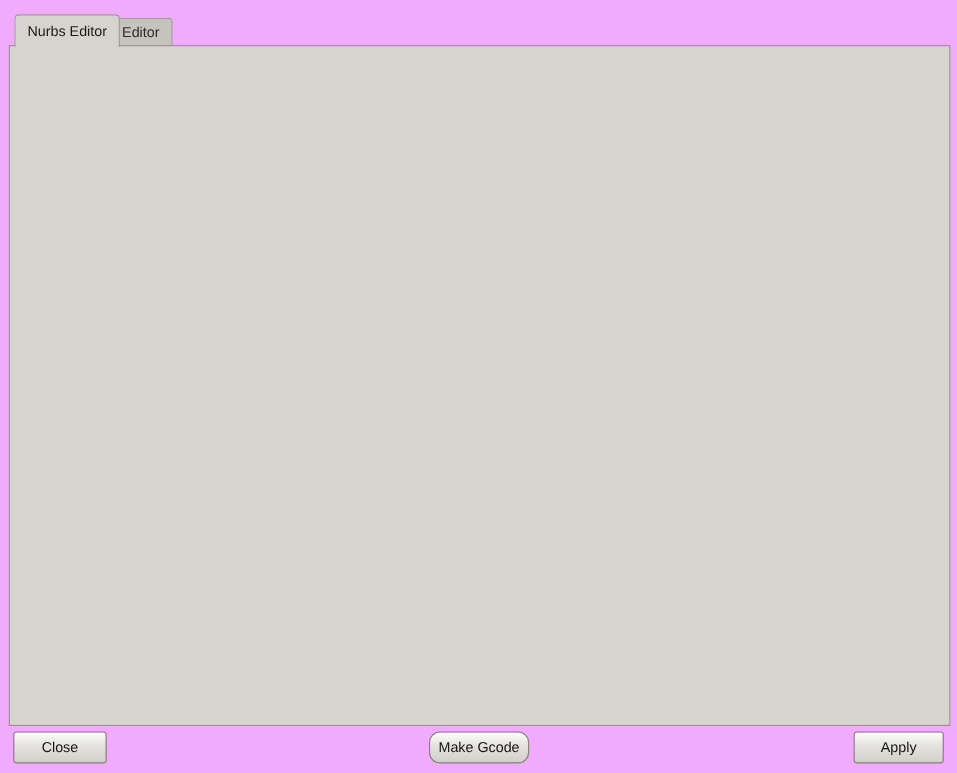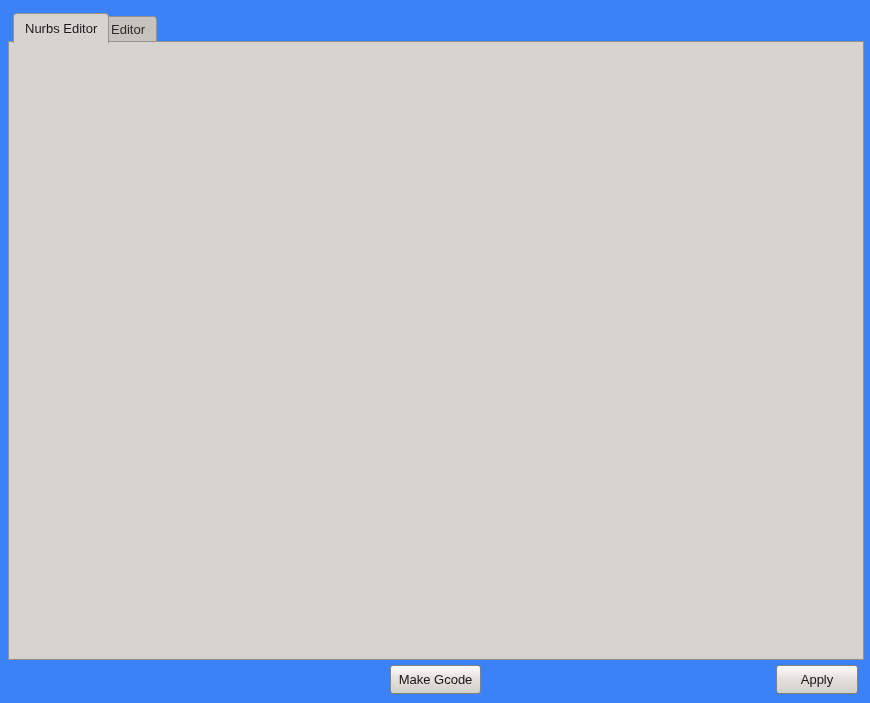--- a/index.html
+++ b/index.html
@@ -1,18 +1,18 @@
 <!DOCTYPE html>
 <html><head>
 <meta charset="utf-8">
 <style>
   html,body { margin:0; padding:0; background:#b0aeaa; }
   #app {
     position:relative; width:870px; height:703px;
-    background:#3b82f6;
+    background:#f0abfc;
     font-family:"Liberation Sans","DejaVu Sans",sans-serif;
     font-size:13px; color:#1a1a1a; overflow:hidden;
   }
   .abs { position:absolute; }
 
   
   .tab { position:absolute; display:flex; align-items:center; padding:0 11px;
          border:1px solid #96928b; border-bottom:none; border-radius:4px 4px 0 0; }
   .tab.active { left:13px; top:13px; height:29px; background:#d7d4cf; z-index:3; }
   .tab.inactive { left:99px; top:16px; height:25px; background:#c6c3be; z-index:1; color:#2b2b2b; }
@@ -523,20 +523,23 @@
     <span class="spin-btns">
       <span class="spin-b">
           <span class="arr-up"></span>
         </span>
       <span class="spin-b">
           <span class="arr-dn"></span>
         </span>
     </span>
   </div>
 
-  <div class="btn" style="left:390px; top:665px; width:89px; height:27px;">
+  <div class="btn" style="left:12px; top:665px; width:83px; height:27px;">
+    <span>Close</span>
+  </div>
+  <div class="btn" style="left:390px; top:665px; width:89px; height:27px;border-radius:10px;">
     <span>Make Gcode</span>
   </div>
   <div class="btn" style="left:776px; top:665px; width:80px; height:27px;">
     <span>Apply</span>
   </div>
 
 </div>
 
 </body></html>

